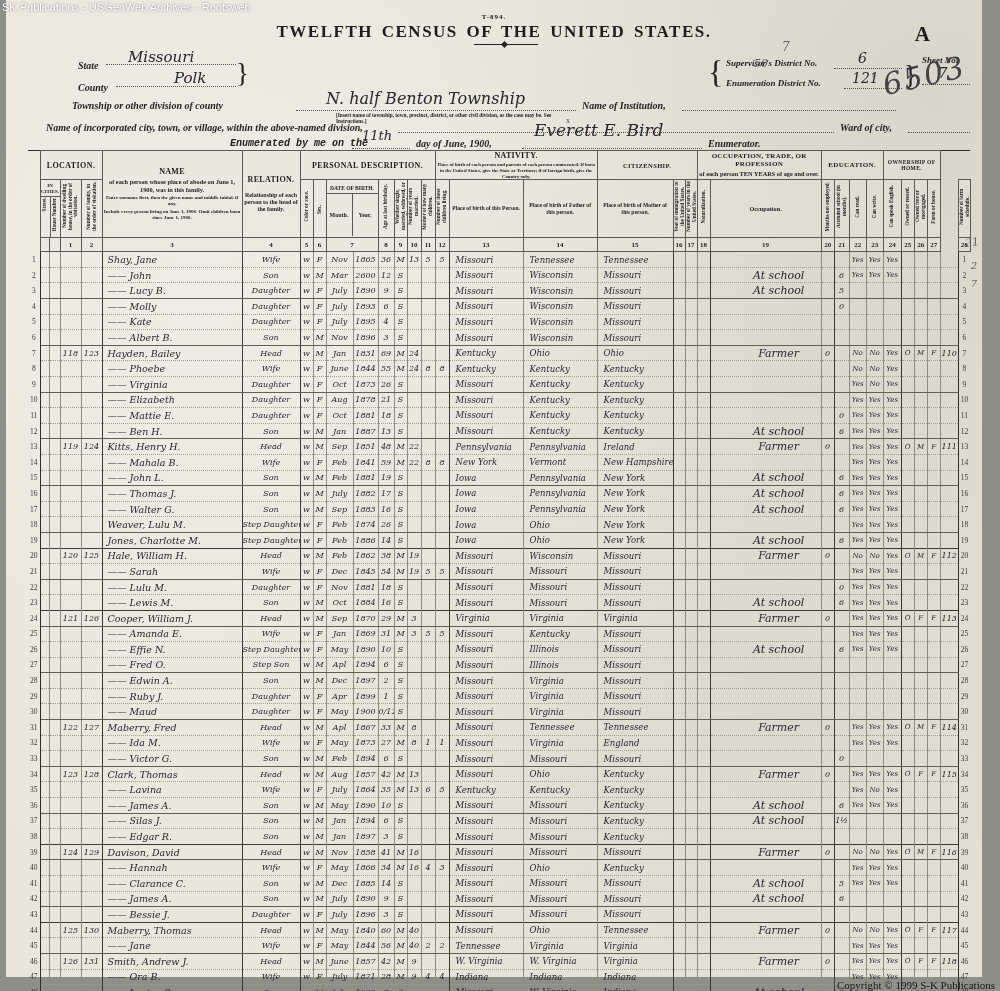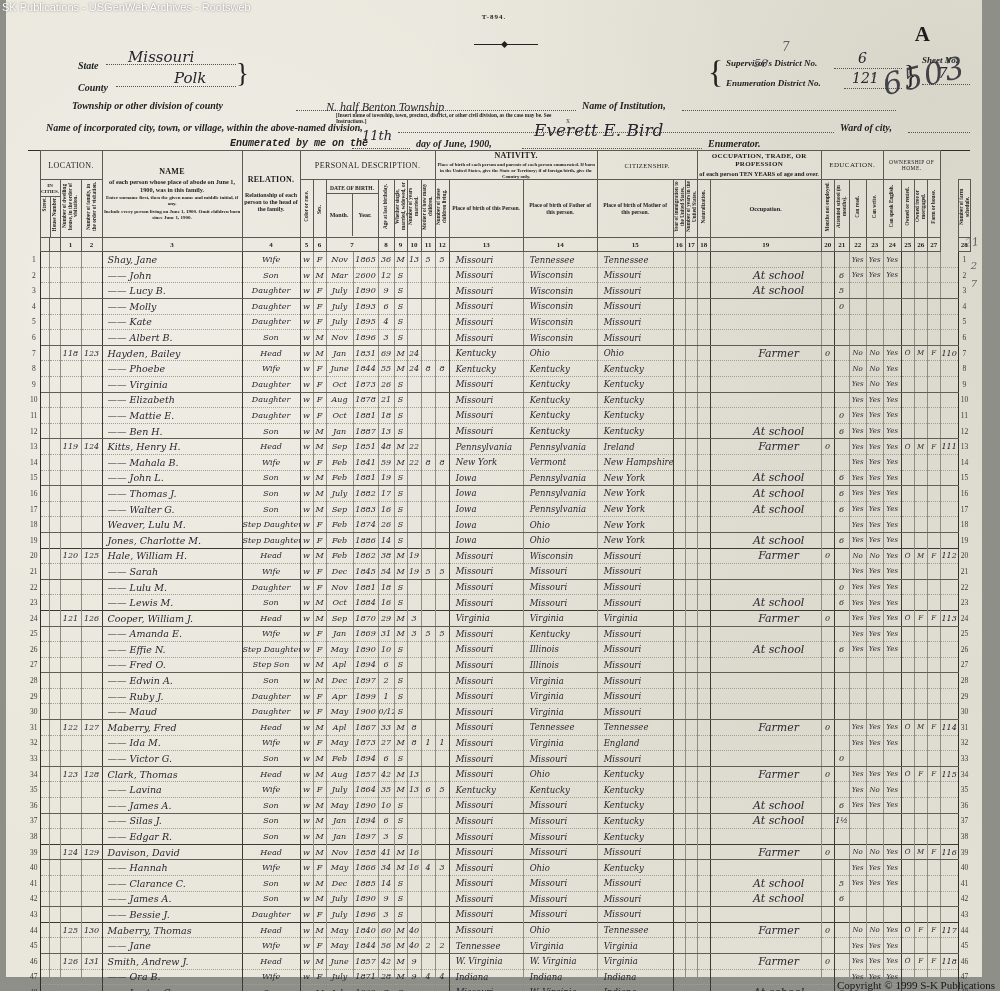--- a/index.html
+++ b/index.html
@@ -26,21 +26,21 @@
   .pencil{font-family:"DejaVu Serif",serif;font-style:italic;color:#4a4a55;opacity:.85;}
   .big6503{top:58px;left:876px;font-size:30px;transform:rotate(-13deg);letter-spacing:2px;color:#32323c;opacity:.9;}
   .brace{font-size:27px;font-weight:normal;color:#222;}
   table{border-collapse:collapse;table-layout:fixed;position:absolute;left:22px;top:150px;width:942px;
         font-family:"Liberation Serif",serif;}
   col.gut{width:12px;} 
   th,td{padding:0;margin:0;overflow:hidden;}
   thead th{border:1px solid #5a5a52;background:rgba(233,230,219,.4);vertical-align:middle;text-align:center;}
   thead tr.ga th{height:24px;}
   thead tr.gb th{height:56px;}
-  .grp{font-size:8px;font-weight:normal;letter-spacing:.4px;}
+  .grp{font-size:8px;font-weight:bold;letter-spacing:.4px;}
   .g1{font-size:8px;font-weight:bold;letter-spacing:.3px;}
   .g2{font-size:6.3px;font-weight:bold;margin-top:2px;line-height:1.2;}
   .g3{font-size:5px;margin-top:2px;line-height:1.2;}
   .vt{display:inline-block;writing-mode:vertical-rl;transform:rotate(180deg);font-size:5.2px;font-weight:bold;
       line-height:1.1;max-height:53px;overflow:hidden;}
   .psm{font-size:5.6px;font-weight:bold;line-height:1.25;display:block;padding:1px;}
   .hsm{font-size:6px;font-weight:bold;width:50%;display:inline-block;}
   .split{display:flex;height:40px;}
   .split span{flex:1;overflow:hidden;}
   .split span + span{border-left:1px solid #5a5a52;}
@@ -71,20 +71,21 @@
   .xmark{font-size:8px;color:#4a4a55;}
 </style>
 </head>
 <body>
 
 <div class="wm">SK Publications - USGenWeb Archives - Rootsweb</div>
 <div class="copy">Copyright © 1999 S-K Publications</div>
 
 <div class="paper">
   <div class="abs ctr formno">T-894.</div>
+  <div class="abs ctr title">TWELFTH CENSUS OF THE UNITED STATES.</div>
   <div class="abs rule"></div>
   <div class="abs cornerA">A</div>
 
   <div class="abs lbl" style="left:72px;top:60px;">State</div>
   <div class="abs dot" style="left:100px;top:64px;width:130px;"></div>
   <div class="abs hw" style="left:122px;top:48px;font-size:15px;">Missouri</div>
   <div class="abs lbl" style="left:72px;top:82px;">County</div>
   <div class="abs dot" style="left:110px;top:86px;width:120px;"></div>
   <div class="abs hw" style="left:168px;top:69px;font-size:15px;">Polk</div>
   <div class="abs brace" style="left:230px;top:58px;">}</div>
@@ -102,21 +103,21 @@
   <div class="abs hw" style="left:846px;top:70px;font-size:14px;">121</div>
   <div class="abs brace" style="left:898px;top:60px;">}</div>
   <div class="abs lbl" style="left:916px;top:55px;font-size:9px;">Sheet No.</div>
   <div class="abs dot" style="left:916px;top:84px;width:48px;"></div>
   <div class="abs hw" style="left:932px;top:64px;font-size:15px;">7</div>
 
   <div class="abs pencil big6503">6503</div>
 
   <div class="abs lbl" style="left:66px;top:100px;">Township or other division of county</div>
   <div class="abs dot" style="left:290px;top:110px;width:280px;"></div>
-  <div class="abs hw" style="left:320px;top:100px;font-size:12px;font-family:Liberation Serif, serif;">N. half Benton Township</div>
+  <div class="abs hw" style="left:320px;top:89px;font-size:16px;">N. half Benton Township</div>
   <div class="abs" style="left:330px;top:112px;font-size:5.3px;font-weight:bold;width:220px;">[Insert name of township, town, precinct, district, or other civil division, as the case may be.  See Instructions.]</div>
   <div class="abs lbl" style="left:576px;top:100px;">Name of Institution,</div>
   <div class="abs dot" style="left:676px;top:110px;width:214px;"></div>
   <div class="abs xmark" style="left:560px;top:116px;">x</div>
   <div class="abs xmark" style="left:866px;top:70px;">x</div>
 
   <div class="abs lbl" style="left:40px;top:122px;">Name of incorporated city, town, or village, within the above-named division,</div>
   <div class="abs dot" style="left:392px;top:132px;width:436px;"></div>
   <div class="abs lbl" style="left:834px;top:122px;">Ward of city,</div>
   <div class="abs dot" style="left:902px;top:132px;width:62px;"></div>

